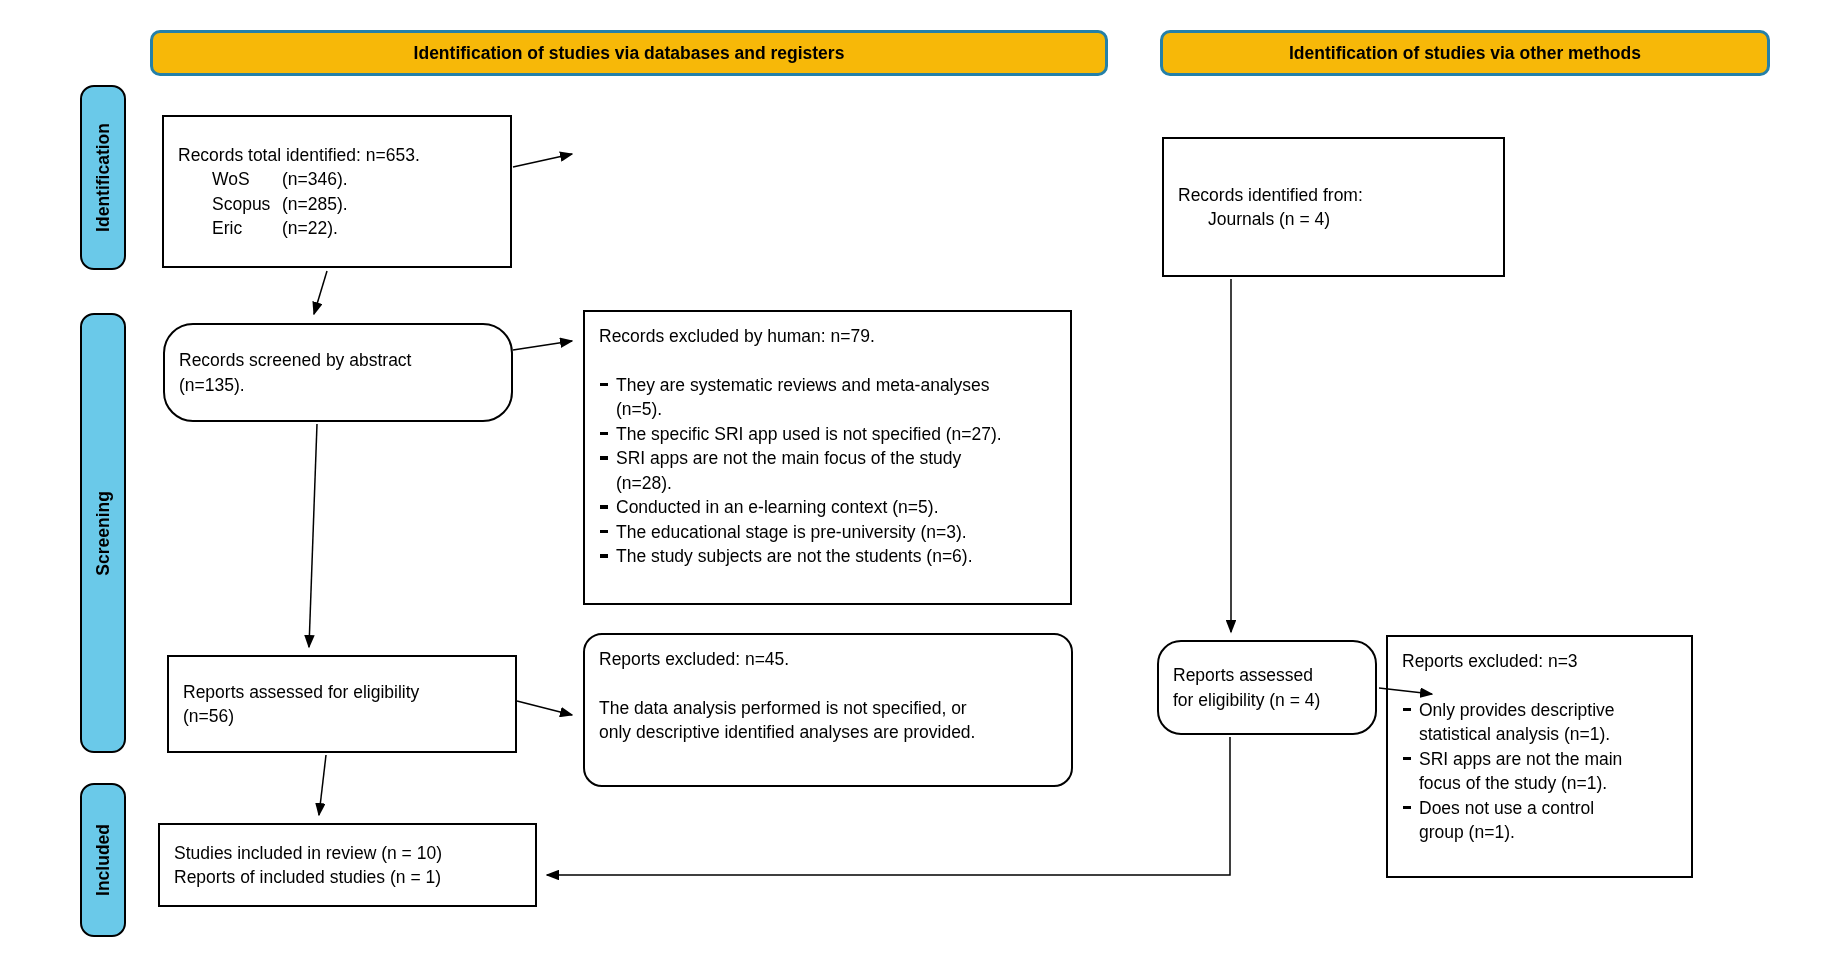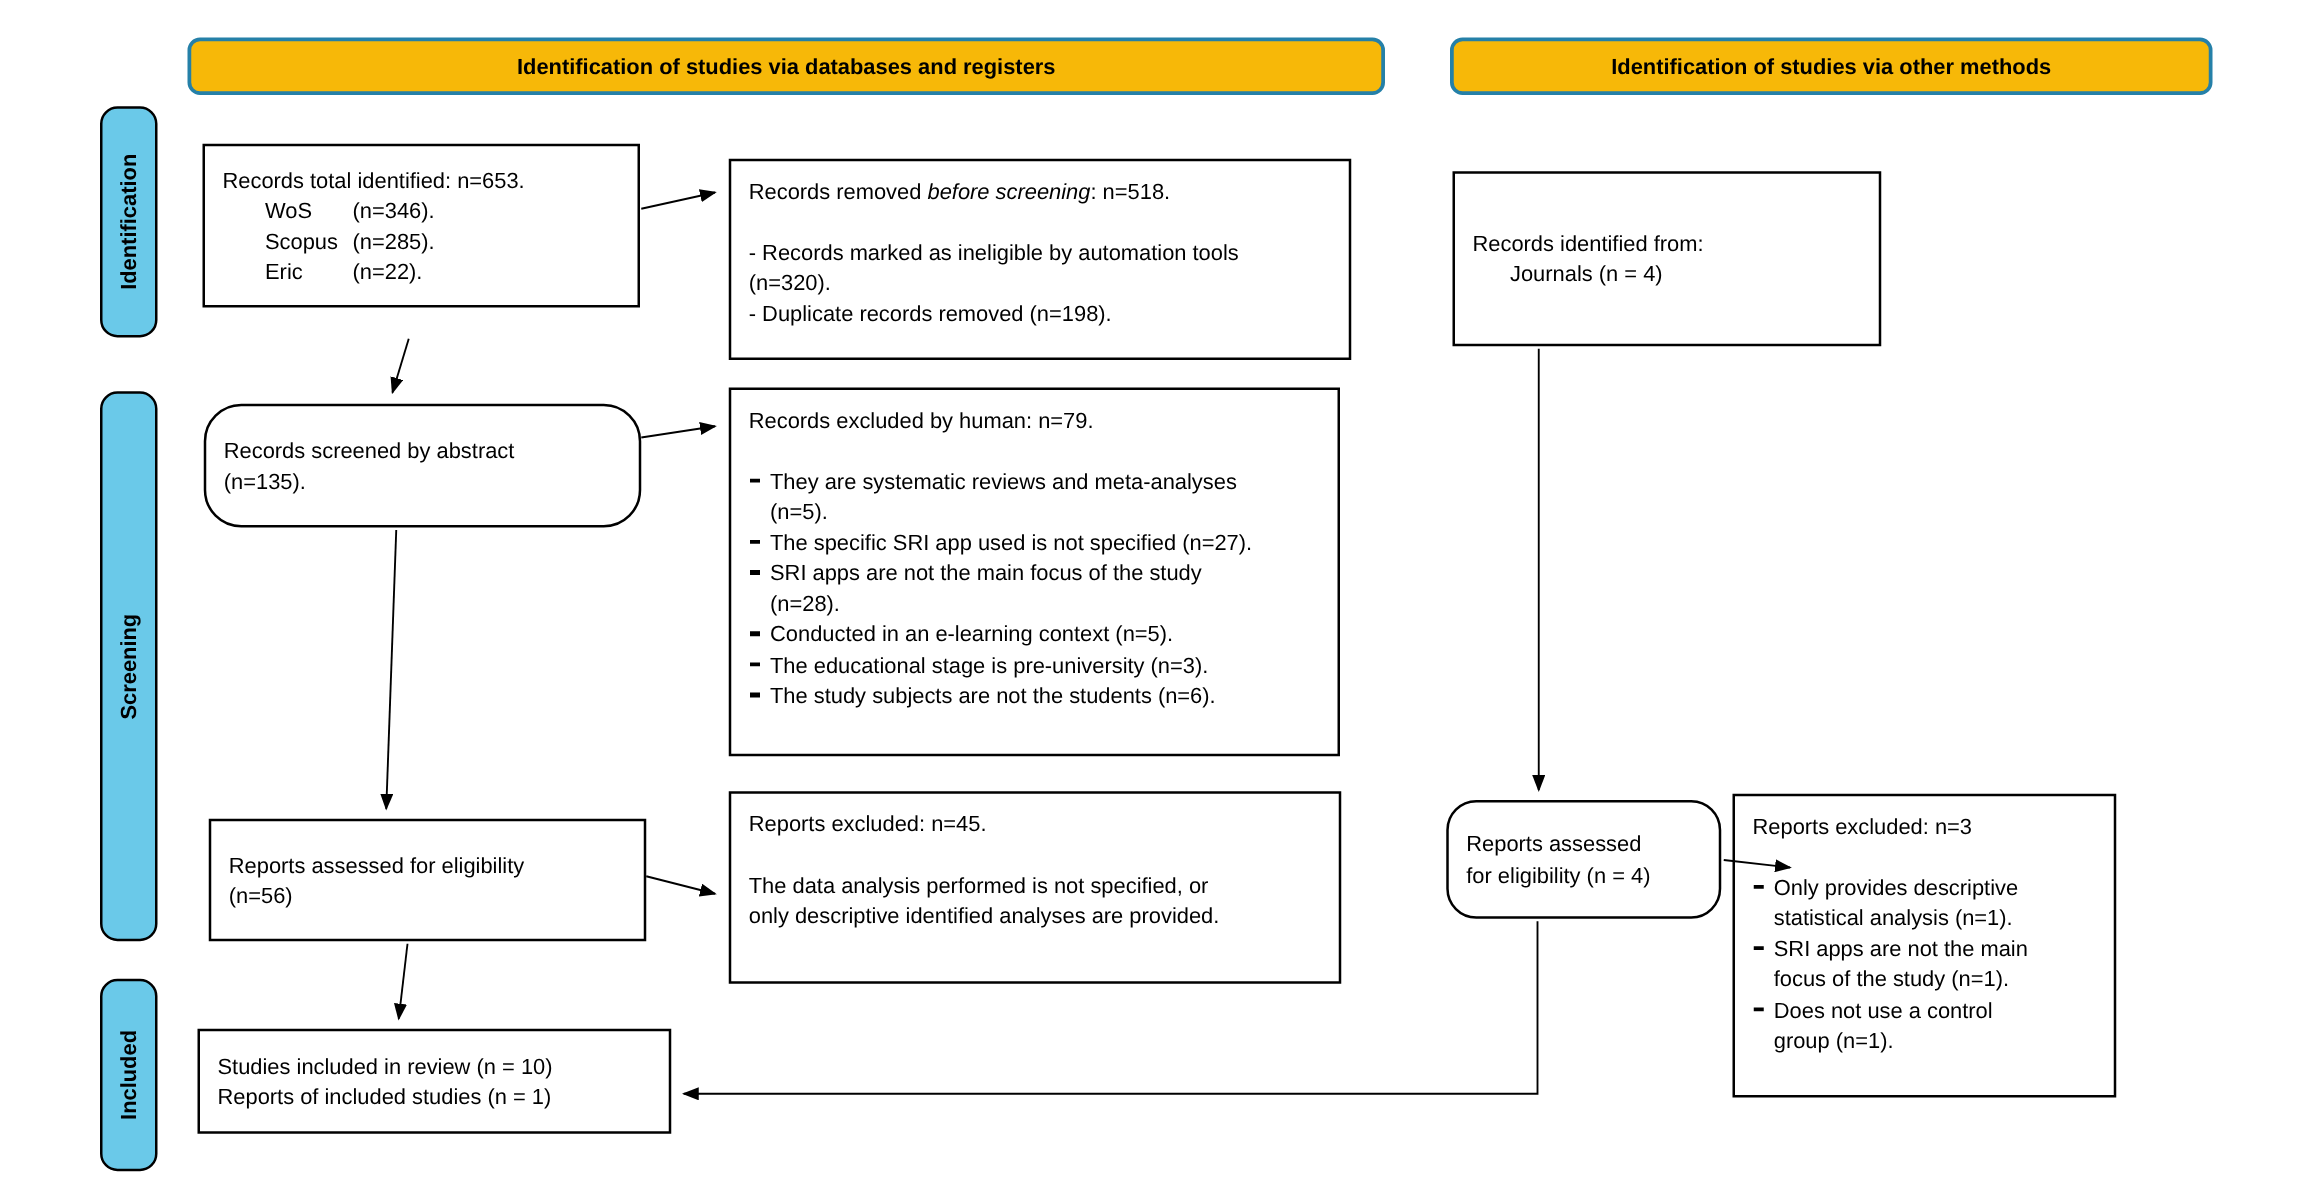--- a/index.html
+++ b/index.html
@@ -28,27 +28,27 @@
   .stage-included{top:783px;height:154px;}
 
   
   .box{position:absolute;background:#fff;border:2.5px solid #000;box-sizing:border-box;
     font-size:17.5px;line-height:1.4;}
   .box.center{display:flex;flex-direction:column;justify-content:center;}
   .gap{height:24px;}
   .indent{margin-left:34px;}
   .src-name{display:inline-block;width:70px;}
 
-  .box-a{left:162px;top:115px;width:350px;height:131px;padding:0 14px;}
+  .box-a{left:162px;top:115px;width:350px;height:153px;padding:0 14px;}
   .box-b{left:583px;top:127px;width:498px;height:161px;padding:12px 14px;}
   .box-c{left:1162px;top:137px;width:343px;height:140px;padding:0 14px;}
   .box-d{left:163px;top:323px;width:350px;height:99px;padding:0 14px;border-radius:30px;}
   .box-e{left:583px;top:310px;width:489px;height:295px;padding:12px 28px 12px 14px;}
   .box-f{left:167px;top:655px;width:350px;height:98px;padding:0 14px;}
-  .box-g{left:583px;top:633px;width:490px;height:154px;padding:12px 14px;}
+  .box-g{left:583px;top:633px;width:490px;height:154px;padding:12px 14px;border-radius:19px;}
   .box-h{left:1157px;top:640px;width:220px;height:95px;padding:0 14px;border-radius:24px;}
   .box-i{left:1386px;top:635px;width:307px;height:243px;padding:12px 14px;}
   .box-j{left:158px;top:823px;width:379px;height:84px;padding:0 14px;}
 
   
   .bullet{position:relative;padding-left:17px;}
   .bullet::before{content:"";position:absolute;left:1px;top:10px;width:8px;height:3.5px;background:#000;}
 
   .arrows{position:absolute;left:0;top:0;pointer-events:none;}
   .it{font-style:italic;}
@@ -81,29 +81,20 @@
       <span class="src-name">WoS</span><span>(n=346).</span>
     </div>
     <div class="indent">
       <span class="src-name">Scopus</span><span>(n=285).</span>
     </div>
     <div class="indent">
       <span class="src-name">Eric</span><span>(n=22).</span>
     </div>
   </div>
 
-  <div class="box box-b">
-    <div>
-      <span>Records removed </span><span class="it">before screening</span><span>: n=518.</span>
-    </div>
-    <div class="gap"></div>
-    <div>- Records marked as ineligible by automation tools</div>
-    <div>(n=320).</div>
-    <div>- Duplicate records removed (n=198).</div>
-  </div>
 
   <div class="box center box-c">
     <div>Records identified from:</div>
     <div style="margin-left:30px;">Journals (n = 4)</div>
   </div>
 
   <div class="box center box-d">
     <div>Records screened by abstract</div>
     <div>(n=135).</div>
   </div>

